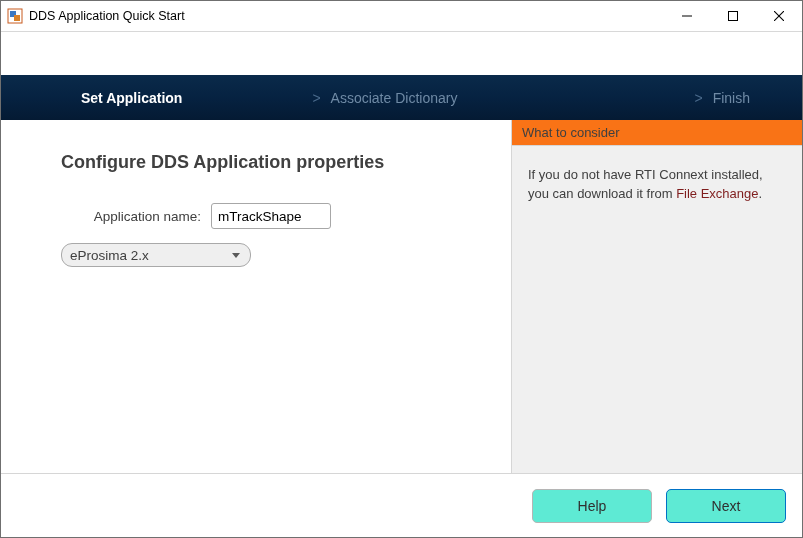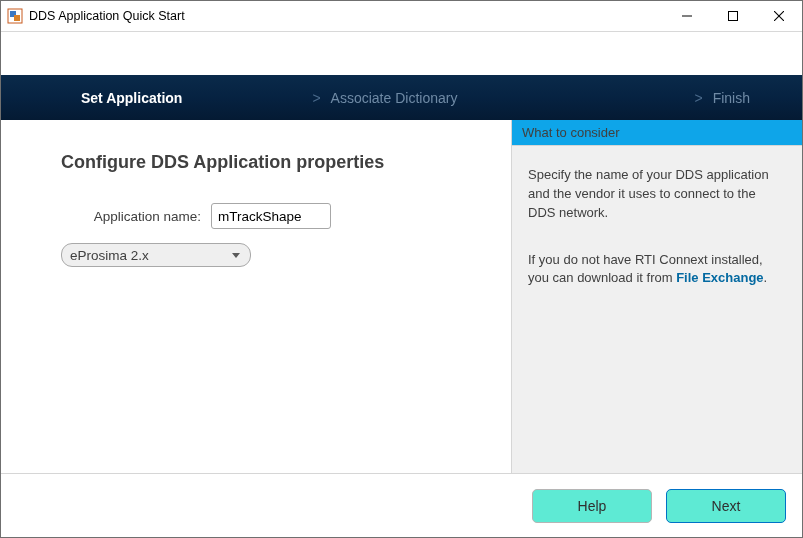--- a/index.html
+++ b/index.html
@@ -20,24 +20,24 @@
   
   .main { flex: 1; display: flex; min-height: 0; }
   .left { flex: 1; padding: 32px 30px 10px 60px; }
   .left h1 { font-size: 18px; font-weight: bold; color: #404040; margin-bottom: 30px; }
   .form-row { display: flex; align-items: center; margin-bottom: 14px; }
   .form-row label { width: 150px; text-align: right; padding-right: 10px; font-size: 13.5px; color: #404040; }
   .form-row input[type=text] { width: 120px; height: 26px; border: 1px solid #a7a7a7; border-radius: 3px; padding: 0 6px; font-size: 13.5px; font-family: inherit; }
   .select { width: 190px; height: 24px; border: 1px solid #a9a9a9; border-radius: 11px; background: #efefef; display: flex; align-items: center; padding: 0 6px 0 8px; font-size: 13.5px; color: #404040; justify-content: space-between; cursor: default; }
   .select .arrow { border-left: 4px solid transparent; border-right: 4px solid transparent; border-top: 5px solid #5a5a5a; margin-right: 4px; }
   .right { width: 291px; border-left: 1px solid #d6d6d6; background: #f0f0f0; display: flex; flex-direction: column; }
-  .right .panel-header { height: 26px; background: #0ea5e9; border-bottom: 1px solid #d6d6d6; display: flex; align-items: center; padding: 0 10px; font-size: 13px; color: #404040; }
+  .right .panel-header { height: 26px; background: #f97316; border-bottom: 1px solid #d6d6d6; display: flex; align-items: center; padding: 0 10px; font-size: 13px; color: #404040; }
   .right .panel-body { padding: 20px 16px 10px 16px; font-size: 13px; color: #404040; line-height: 1.45; }
   .right .panel-body p { margin-bottom: 28px; }
-  .right .panel-body a { color: #0369a1; text-decoration: none; cursor: pointer; font-weight: bold; }
+  .right .panel-body a { color: #7f1d1d; text-decoration: none; cursor: pointer; }
   
   .footer { height: 64px; border-top: 1px solid #d6d6d6; background: #fff; display: flex; align-items: center; justify-content: flex-end; padding-right: 16px; gap: 14px; }
   .btn { width: 120px; height: 34px; border-radius: 5px; font-size: 14px; font-family: inherit; background: #5eead4; cursor: default; display: flex; align-items: center; justify-content: center; }
   .btn.secondary { border: 1px solid #b5b5b5; color: #303030; }
   .btn.primary { border: 1px solid #0072c6; color: #303030; }
 </style>
 </head>
 <body>
 
 <div class="window">
@@ -95,21 +95,20 @@
       <div class="form-row">
         <div class="select">
           <span>eProsima 2.x</span>
           <span class="arrow"></span>
         </div>
       </div>
     </div>
     <div class="right">
       <div class="panel-header">What to consider</div>
       <div class="panel-body">
-        <p>Specify the name of your DDS application and the vendor it uses to connect to the DDS network.</p>
         <p>
           <span>If you do not have RTI Connext installed, you can download it from </span><a>File Exchange</a><span>.</span>
         </p>
       </div>
     </div>
   </div>
 
   <div class="footer">
     <div class="btn secondary">
       <span>Help</span>

